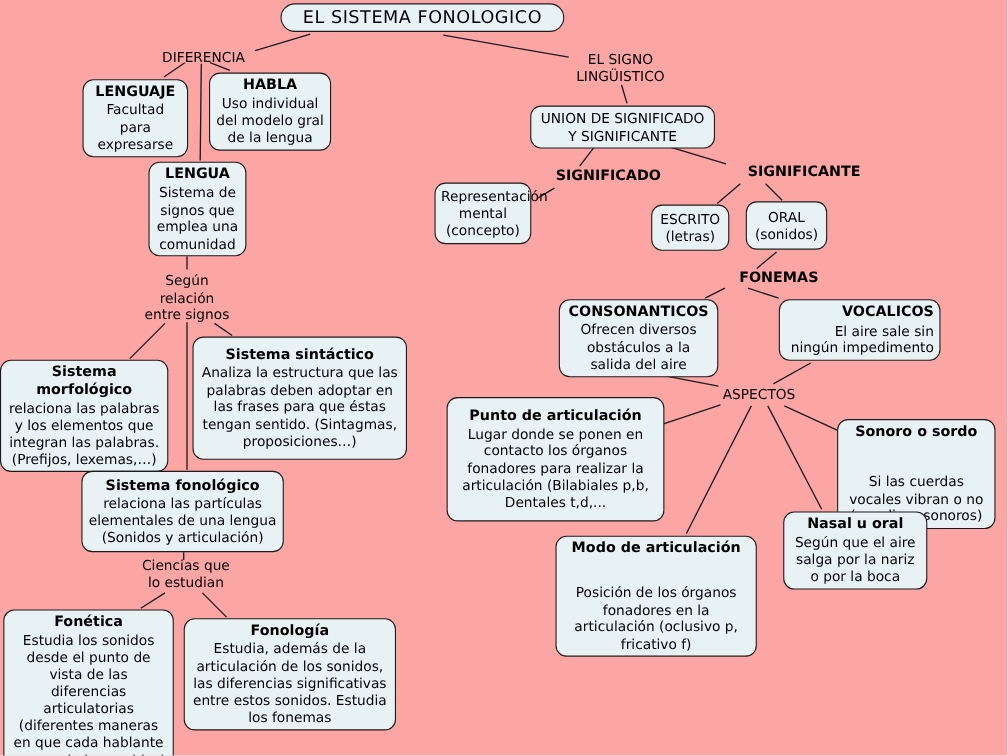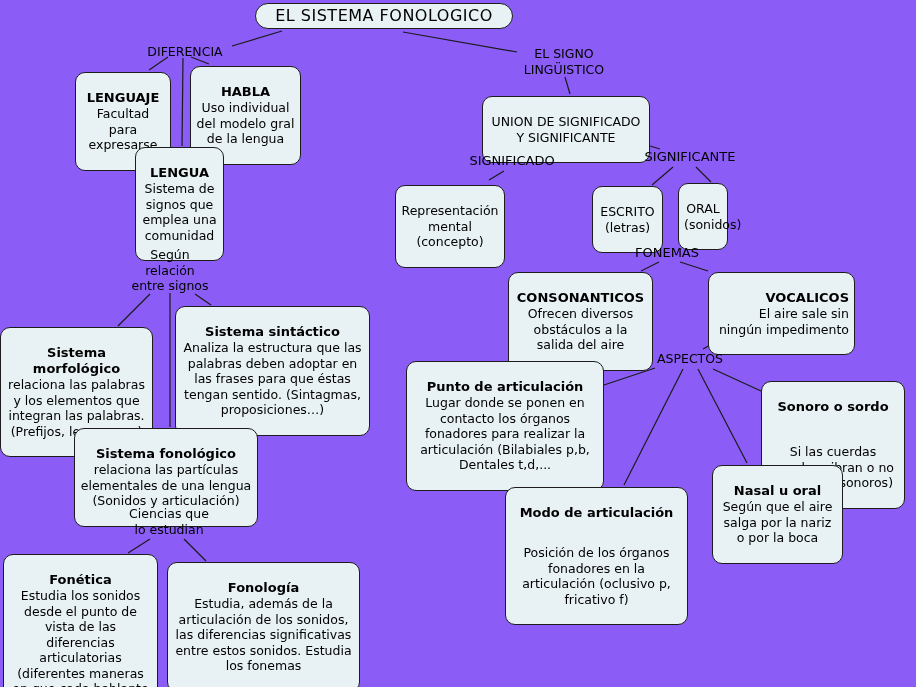--- a/index.html
+++ b/index.html
@@ -1,37 +1,37 @@
 <!DOCTYPE html>
 <html style="--node-fill: #e8f1f4; --node-border: #1c1c1c;"><head>
 <meta charset="utf-8">
 <style>
   html,body{margin:0;padding:0;background:#fff;}
   .canvas{
     position:relative;width:916px;height:687px;overflow:hidden;
-    background:#8b5cf6;color:#000;
+    background:#fca5a5;color:#000;
     font-family:"DejaVu Sans","Liberation Sans",sans-serif;
   }
   svg.edges{position:absolute;left:0;top:0;width:916px;height:687px;}
   .node{
     position:absolute;box-sizing:border-box;
     background:var(--node-fill,#e8f1f4);
     border:1.4px solid var(--node-border,#1c1c1c);
     border-radius:10px;
-    padding:17px 5px;text-align:center;
+    padding:3px 5px;text-align:center;
     font-size:12.5px;line-height:1.24;
     display:flex;flex-direction:column;justify-content:center;
   }
   .node-title{font-weight:bold;font-size:13px;}
   .title-node{border-radius:13px;font-size:16px;padding:1px 6px;letter-spacing:.5px;}
   .label{
     position:absolute;text-align:center;
     font-size:12.5px;line-height:1.25;
   }
-  .label.bold{font-weight:normal;font-size:13px;}
+  .label.bold{font-weight:bold;font-size:13px;margin-left:41px;}
 </style>
 </head>
 <body>
 
 <div class="canvas">
 
   <svg class="edges" viewBox="0 0 916 687">
     <defs>
       <marker id="arrow" orient="auto" markerUnits="userSpaceOnUse" markerWidth="14" markerHeight="12" refX="12" refY="5.5">
         <path d="M0,0 L13,5.5 L0,11 Z" fill="#111"></path>
@@ -119,29 +119,29 @@
     <div class="node-body">Estudia, además de la articulación de los sonidos, las diferencias significativas entre estos sonidos. Estudia los fonemas</div>
   </div>
 
   <div class="node" style="left:482px;top:96px;width:168px;min-height:37px;">
     <div class="node-body">UNION DE SIGNIFICADO Y SIGNIFICANTE</div>
   </div>
 
   <div class="label bold" style="left:462px;top:153px;width:100px;">SIGNIFICADO</div>
   <div class="label bold" style="left:638px;top:149px;width:104px;">SIGNIFICANTE</div>
 
-  <div class="node" style="left:395px;top:185px;width:110px;min-height:56px;">
+  <div class="node" style="left:395px;top:166px;width:88px;min-height:56px;">
     <div class="node-body">Representación mental (concepto)</div>
   </div>
 
   <div class="node" style="left:592px;top:186px;width:71px;min-height:42px;">
     <div class="node-body">ESCRITO (letras)</div>
   </div>
 
-  <div class="node" style="left:678px;top:183px;width:50px;min-height:44px;">
+  <div class="node" style="left:678px;top:183px;width:74px;min-height:44px;">
     <div class="node-body">ORAL (sonidos)</div>
   </div>
 
   <div class="label bold" style="left:631px;top:245px;width:72px;">FONEMAS</div>
 
   <div class="node" style="left:508px;top:272px;width:145px;min-height:66px;">
     <div class="node-title">CONSONANTICOS</div>
     <div class="node-body">Ofrecen diversos obstáculos a la salida del aire</div>
   </div>
 

